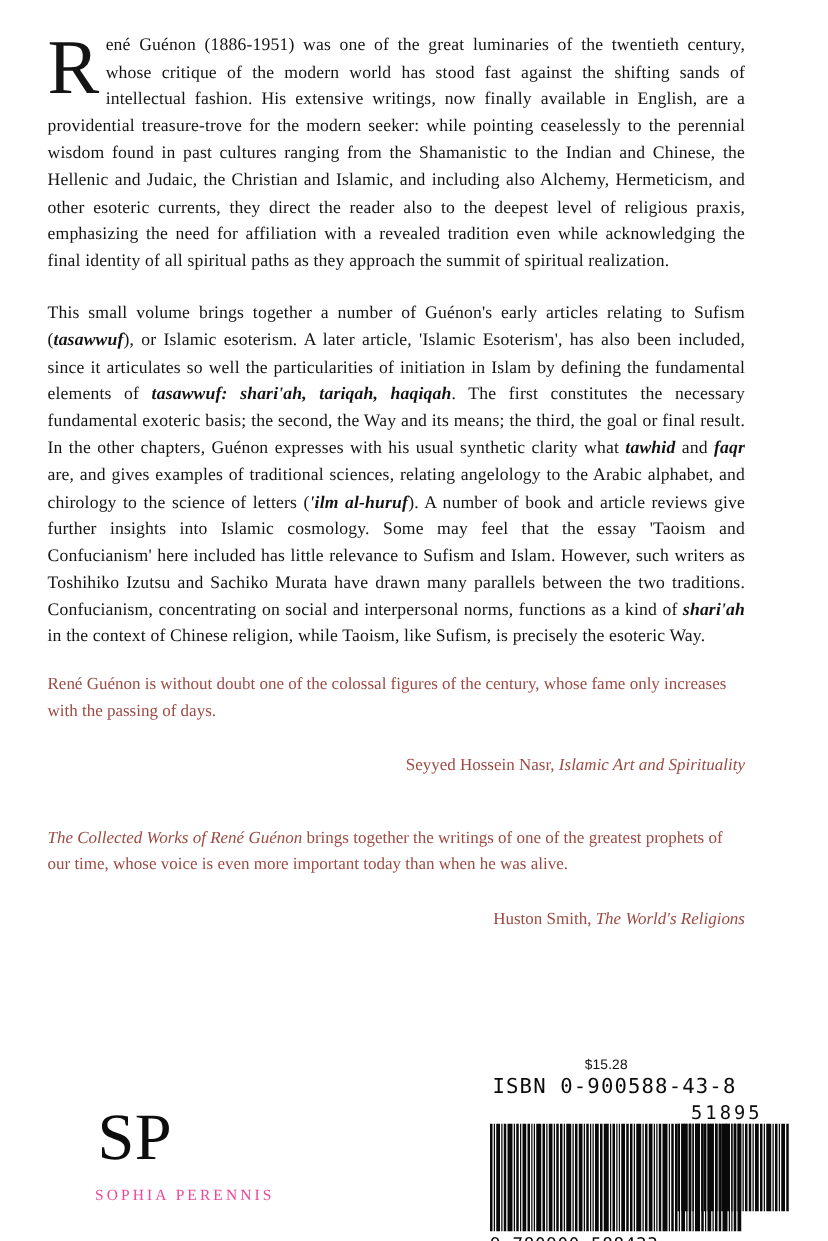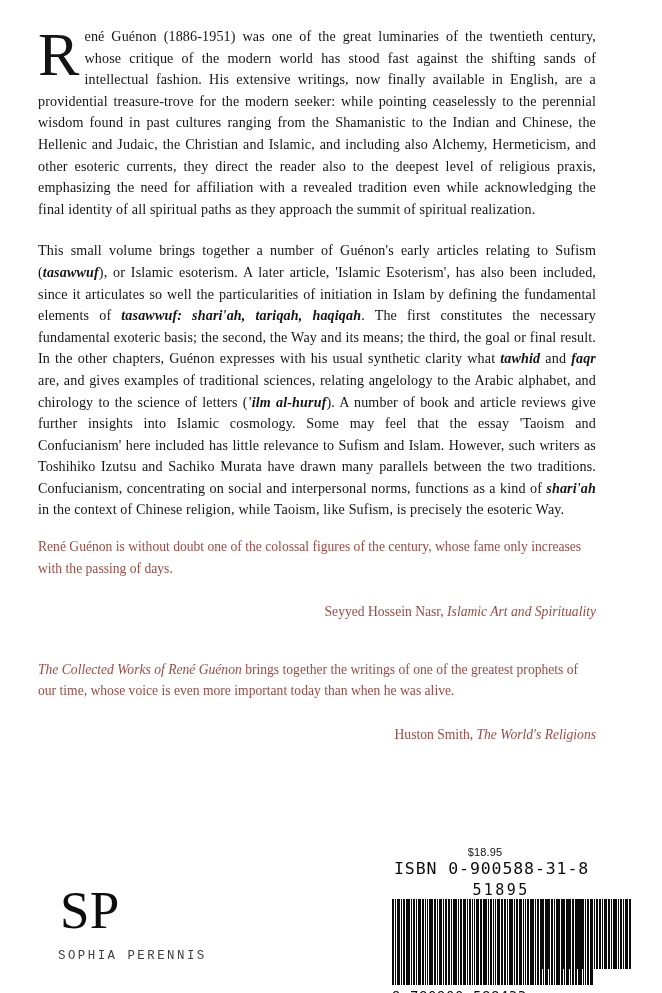--- a/index.html
+++ b/index.html
@@ -74,37 +74,37 @@
     line-height: 21.5px;
     text-align: right;
     margin: 22px 0 0 0;
   }
   .attrib i { font-style: italic; }
   .blurb-block + .blurb-block { margin-top: 36px; }
 
   
   .logo {
     position: absolute;
-    left: 58px;
+    left: 76px;
     top: 884px;
     width: 200px;
   }
   .logo-mark {
     font-family: "Liberation Serif", "DejaVu Serif", serif;
     font-size: 53px;
     line-height: 53px;
     letter-spacing: 0.005em;
     color: #0d0d0d;
     margin: 0 0 12px 2px;
   }
   .logo-name {
-    font-family: Liberation Mono, monospace;
+    font-family: Liberation Serif, serif;
     font-size: 12.4px;
     letter-spacing: 0.20em;
-    color: #404040;
+    color: #ec4899;
     margin: 0;
     white-space: nowrap;
   }
 
   
   .barcode-block {
     position: absolute;
     left: 392px;
     top: 846px;
     width: 220px;
@@ -126,21 +126,21 @@
     color: #0c0c0c;
     margin: 0 0 3px 2px;
     white-space: nowrap;
   }
   .addon-num {
     font-family: "DejaVu Sans Mono", "Liberation Mono", monospace;
     font-size: 15px;
     letter-spacing: 0.16em;
     color: #0c0c0c;
     margin: 0;
-    text-align: center;
+    text-align: right;
     width: 218px;
   }
   .bars-row {
     position: relative;
     height: 88px;
   }
   .bars {
     position: absolute;
     display: flex;
     align-items: flex-start;
@@ -184,22 +184,22 @@
     </div>
 
   </div>
 
   <div class="logo">
     <div class="logo-mark">SP</div>
     <div class="logo-name">SOPHIA PERENNIS</div>
   </div>
 
   <div class="barcode-block">
-    <div class="price">$18.95</div>
-    <div class="isbn-line">ISBN 0-900588-31-8</div>
+    <div class="price">$15.28</div>
+    <div class="isbn-line">ISBN 0-900588-43-8</div>
     <div class="addon-num">51895</div>
     <div class="bars-row">
       <div class="bars main" id="bars-main">
           <div class="bar" style="width: 2px; height: 86px;"></div>
           <div class="bar" style="width: 1px; height: 86px;"></div>
           <div class="bar" style="width: 3px; height: 86px;"></div>
           <div class="bar" style="width: 1px; height: 86px;"></div>
           <div class="bar" style="width: 2px; height: 86px;"></div>
           <div class="bar" style="width: 4px; height: 86px;"></div>
           <div class="bar" style="width: 1px; height: 86px;"></div>

